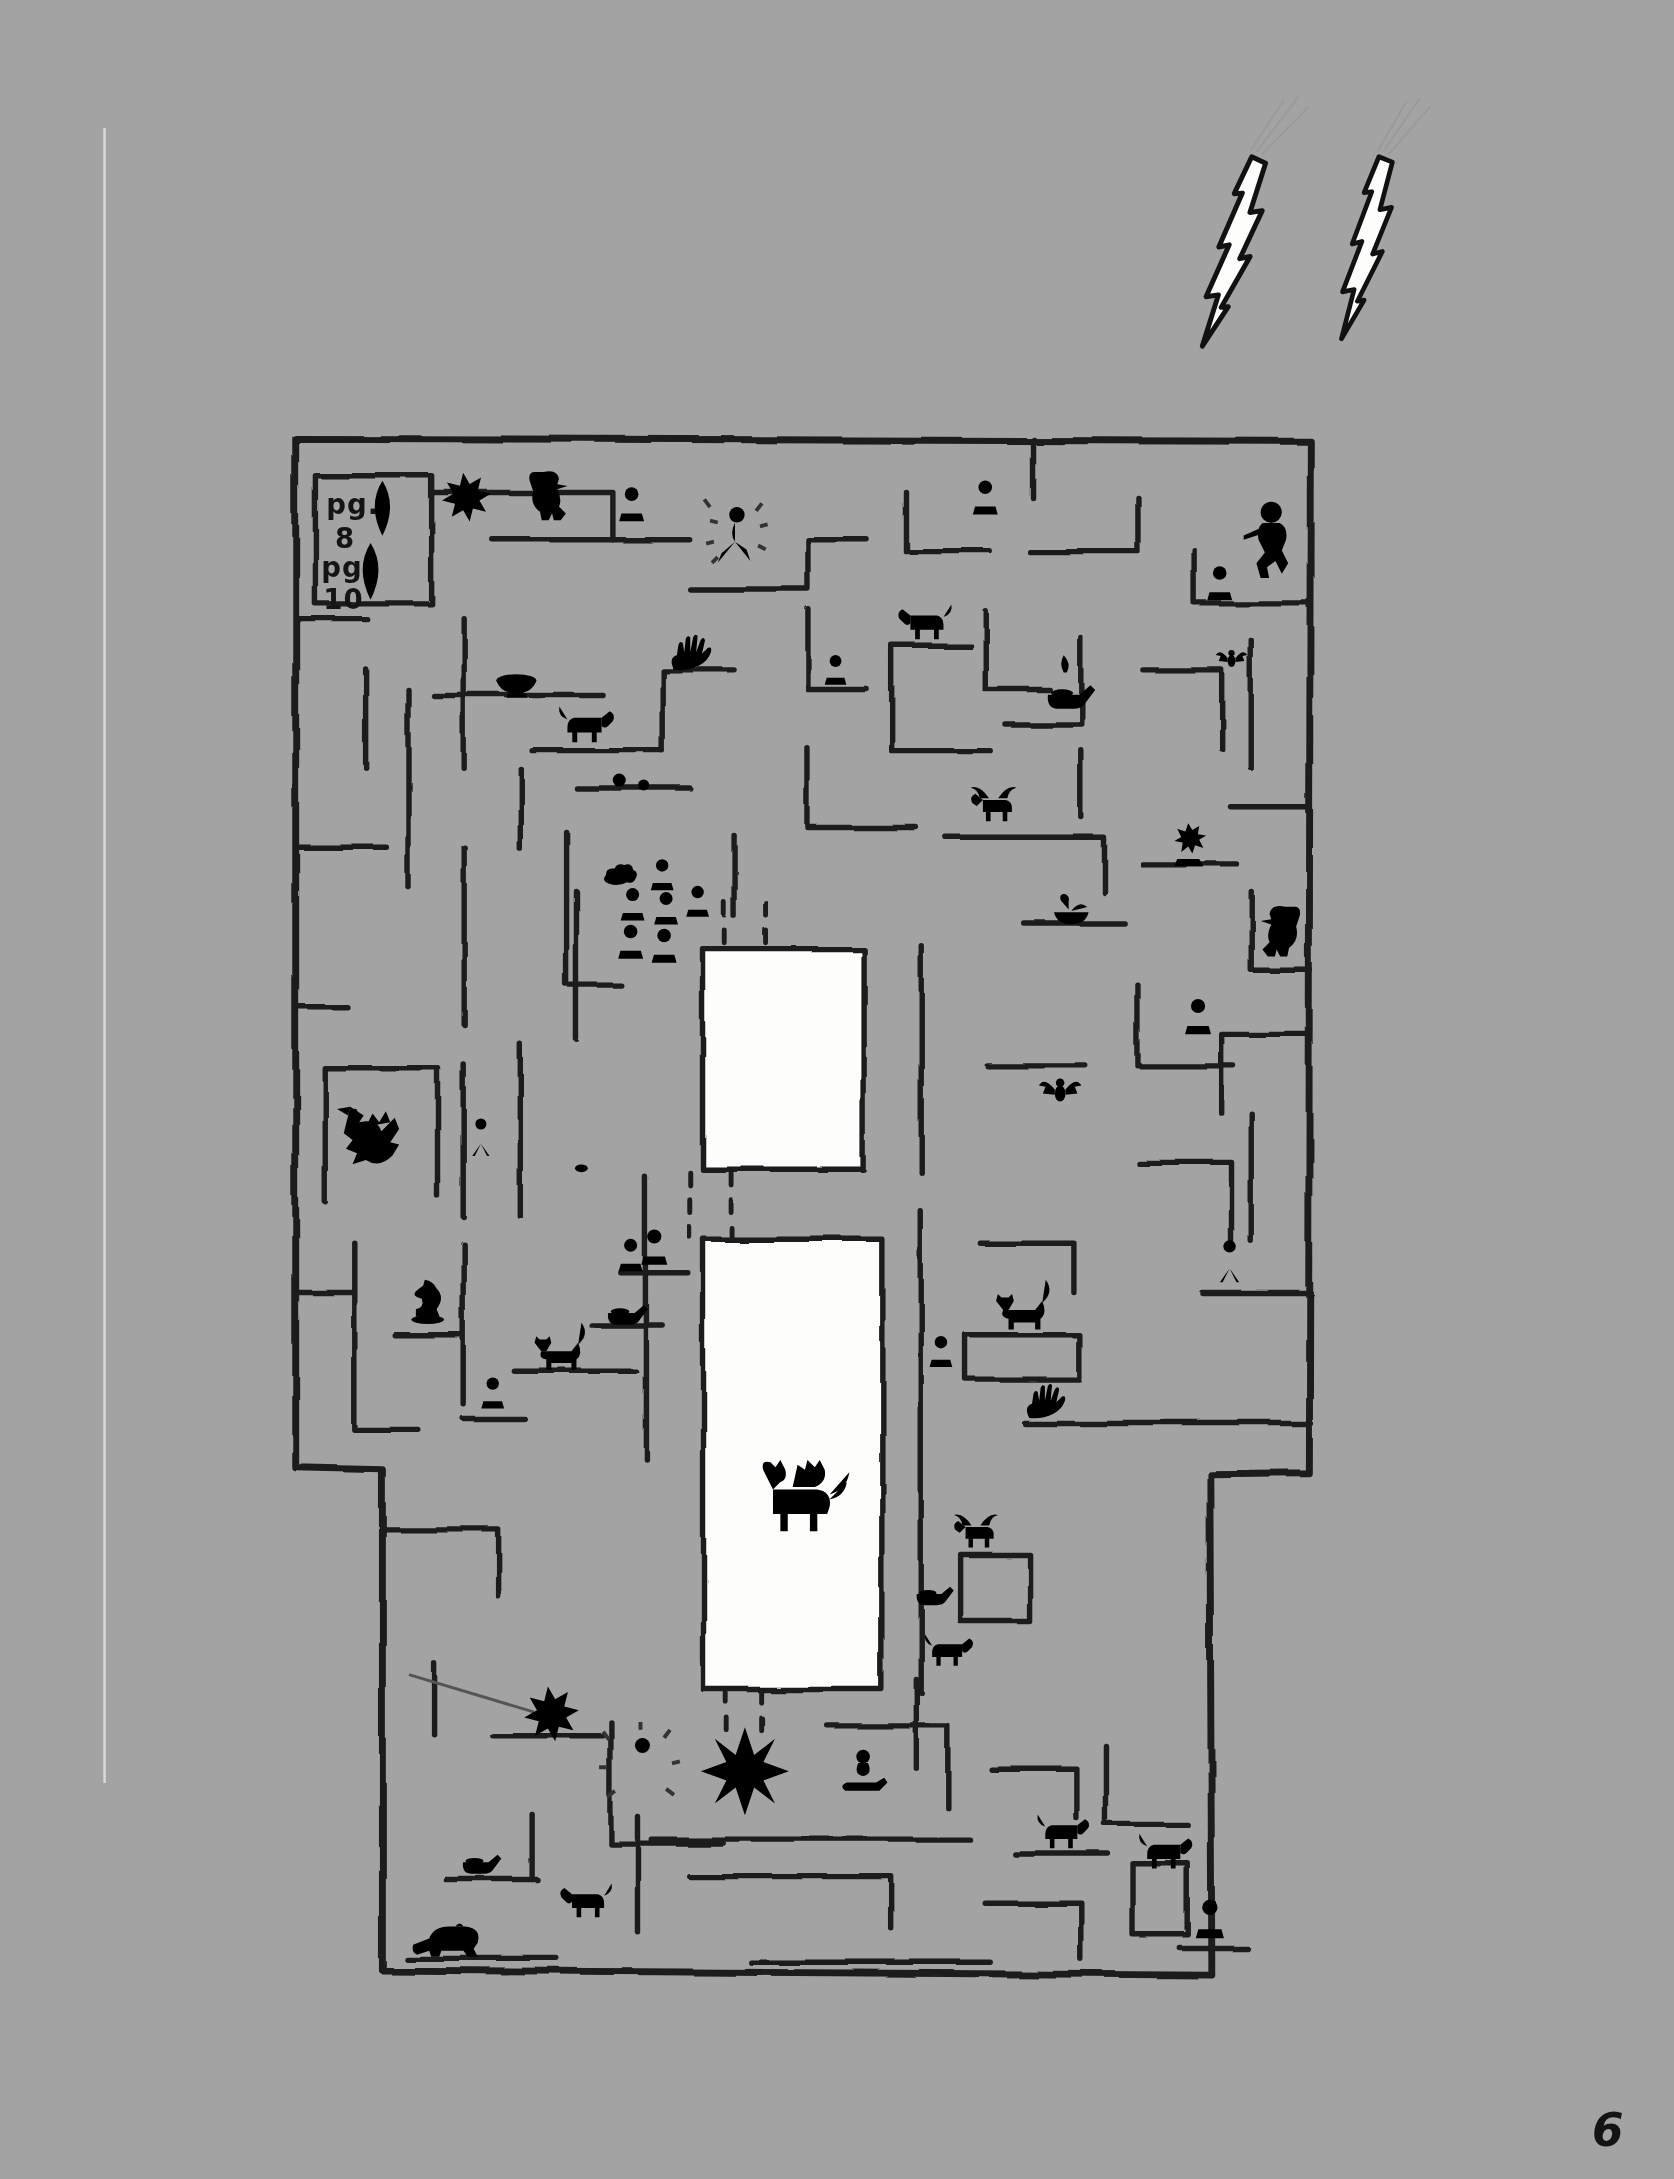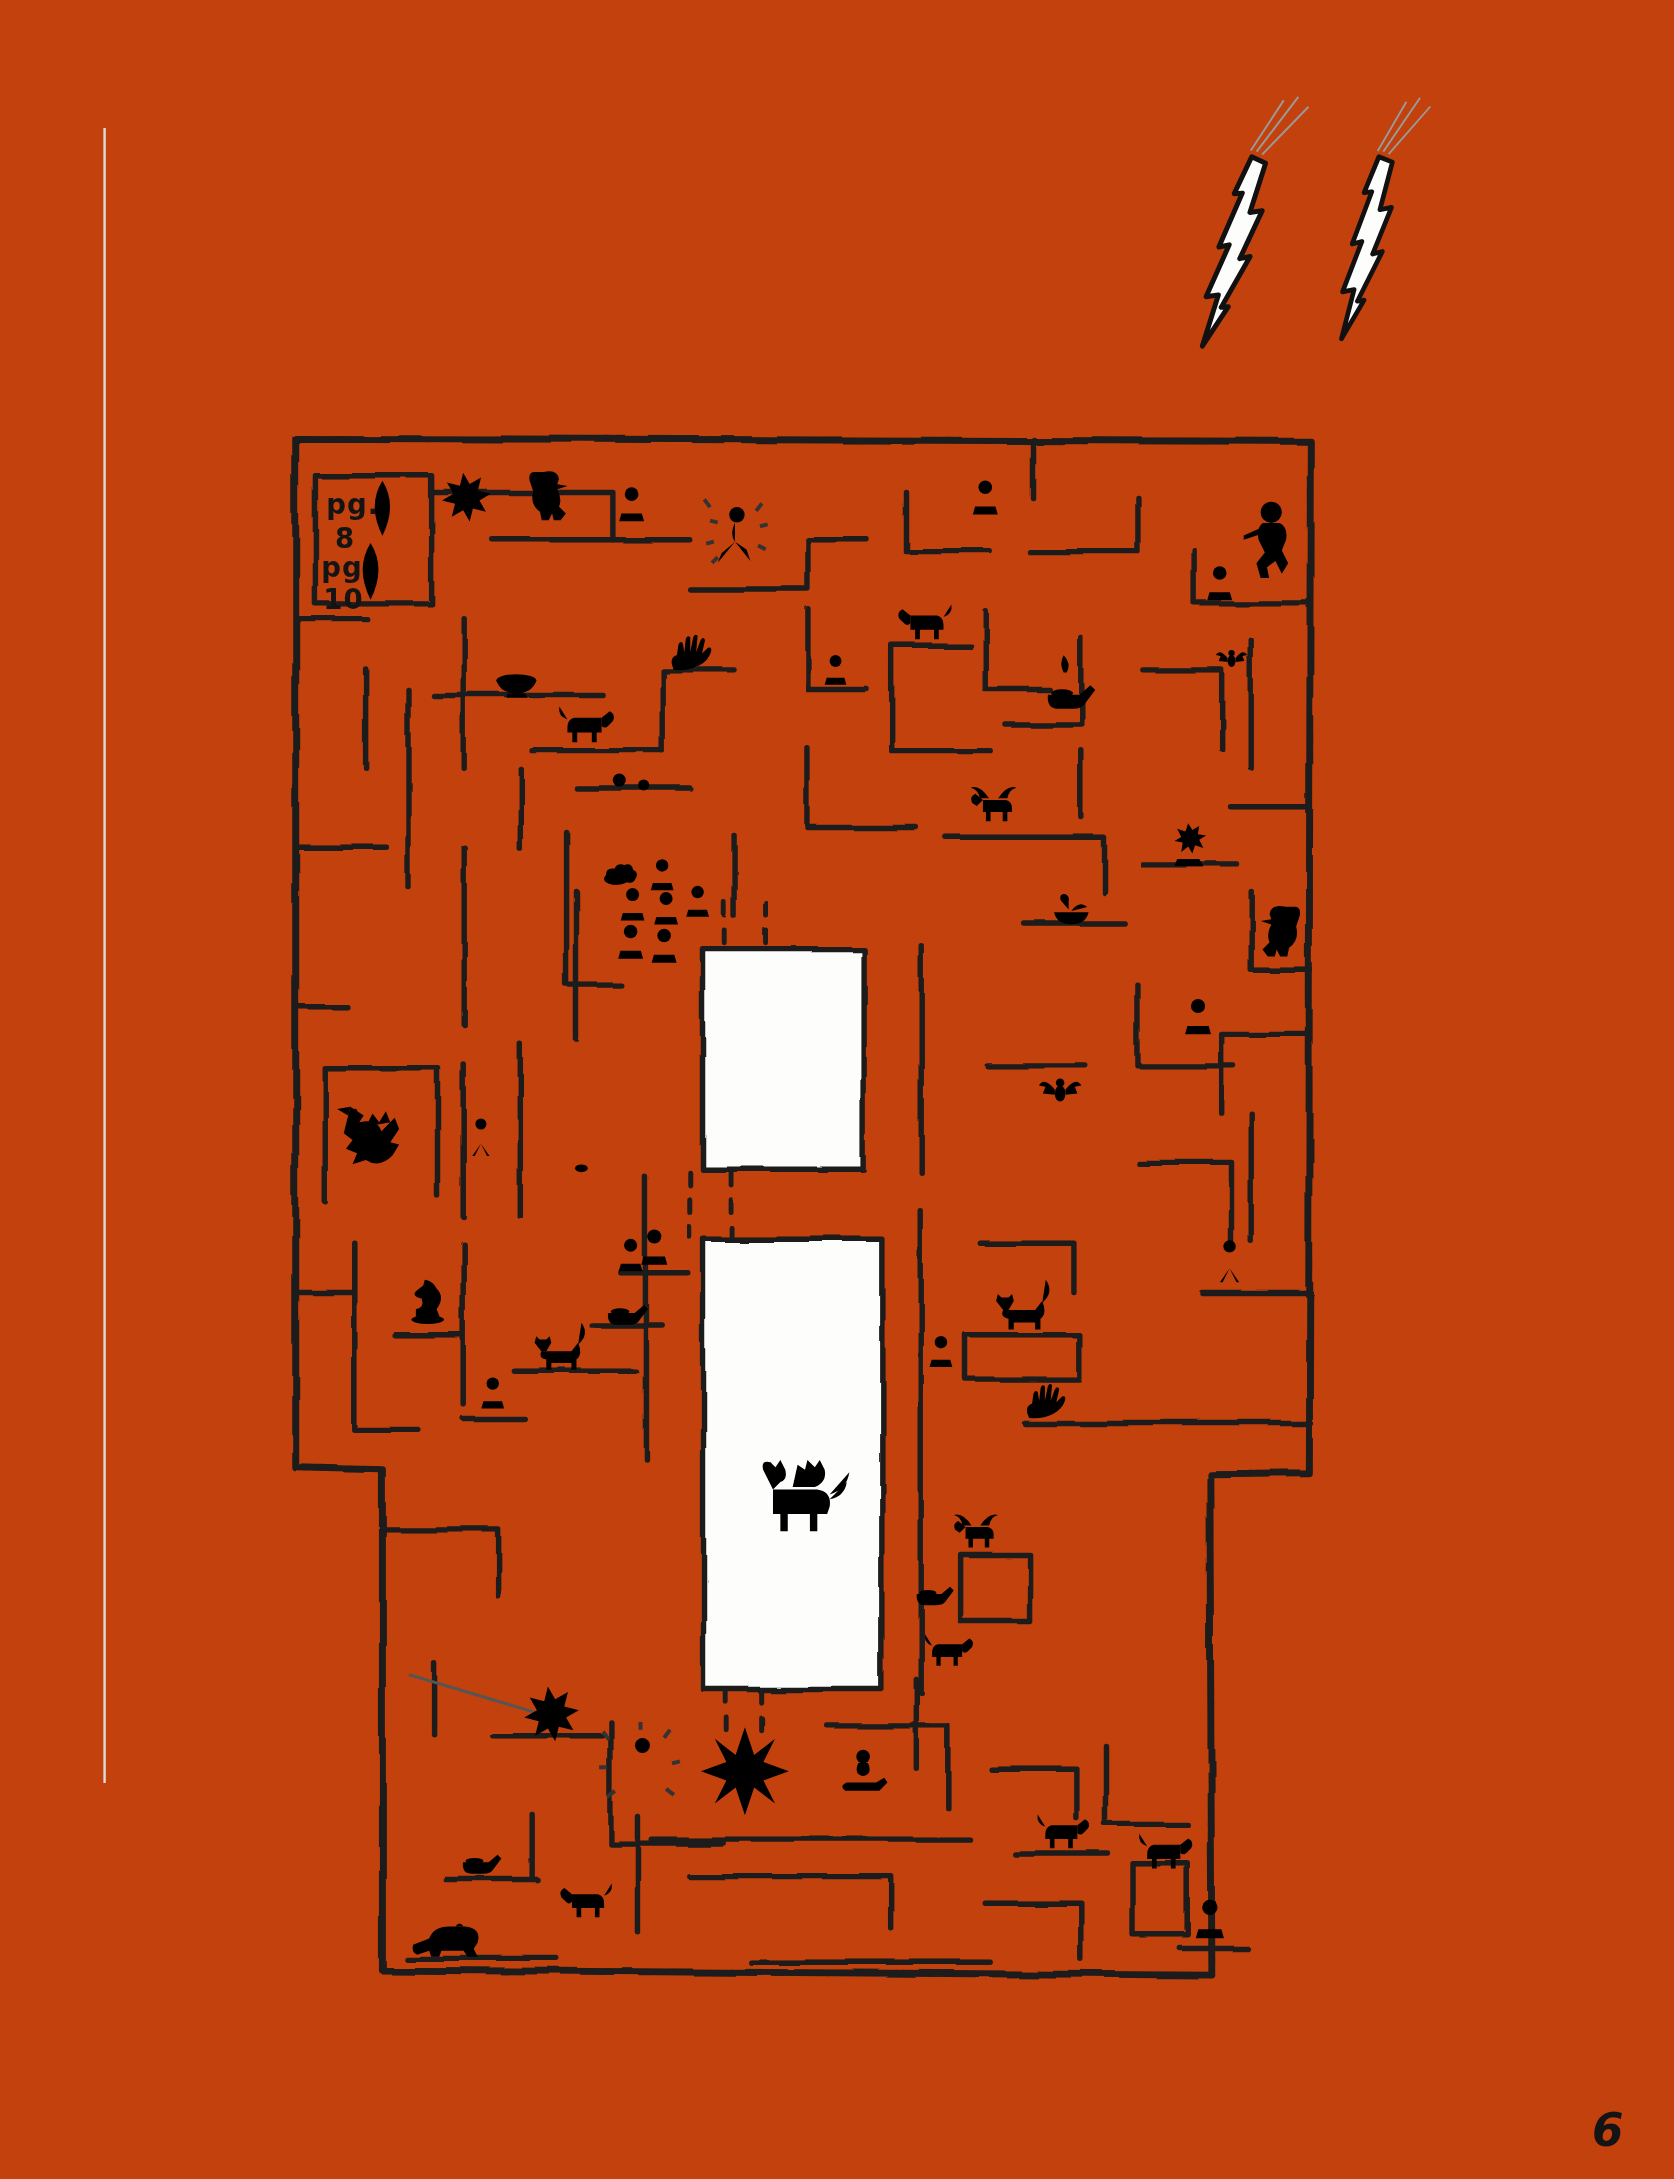--- a/index.html
+++ b/index.html
@@ -1,16 +1,16 @@
 <!DOCTYPE html>
 <html><head>
 <meta charset="utf-8">
 <style>
   html,body{margin:0;padding:0;background:#e8e8e6;}
-  #sheet{position:relative;width:1675px;height:2180px;background:#c2410c;overflow:hidden;
+  #sheet{position:relative;width:1675px;height:2180px;background:#a3a3a3;overflow:hidden;
          font-family:"DejaVu Sans",sans-serif;}
   svg{position:absolute;left:0;top:0;}
   .walls path, .walls rect{fill:none;stroke:#1b1b1b;stroke-width:5.5;stroke-linecap:round;stroke-linejoin:round;}
   .walls .outer{stroke-width:7;}
   .walls .room{fill:#fdfdfc;}
   .doors path{fill:none;stroke:#1b1b1b;stroke-width:5;stroke-dasharray:13 15;stroke-linecap:round;}
   .pencil{stroke:#9a9a9a;stroke-width:2;fill:none;}
   .faint{stroke:#d9d9d6;stroke-width:2.5;}
   text{fill:#141414;}
   .pgtxt{font-size:28px;font-weight:700;letter-spacing:1px;}

